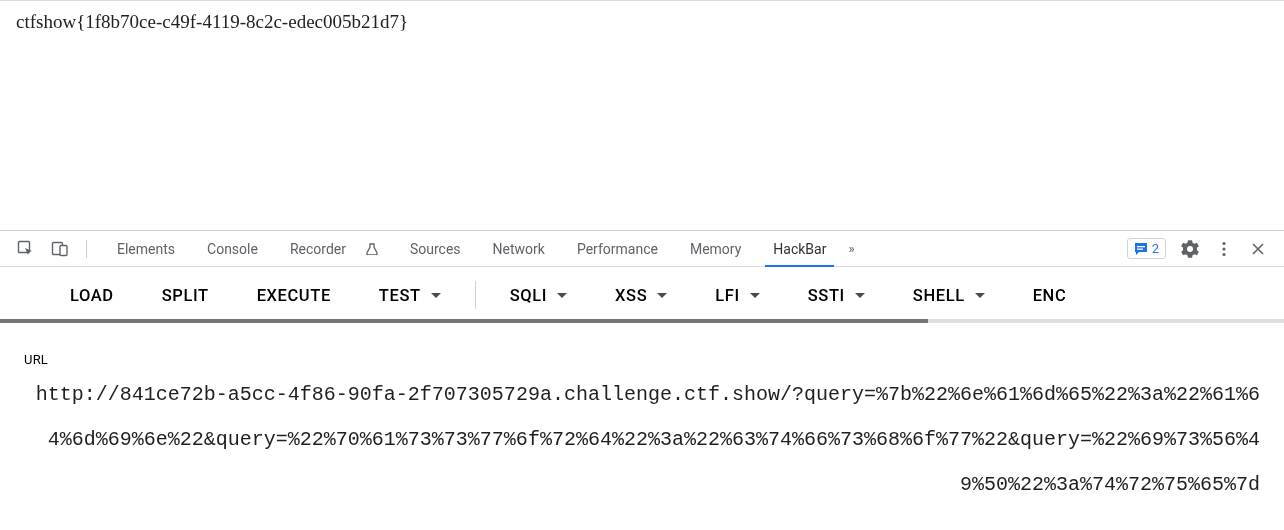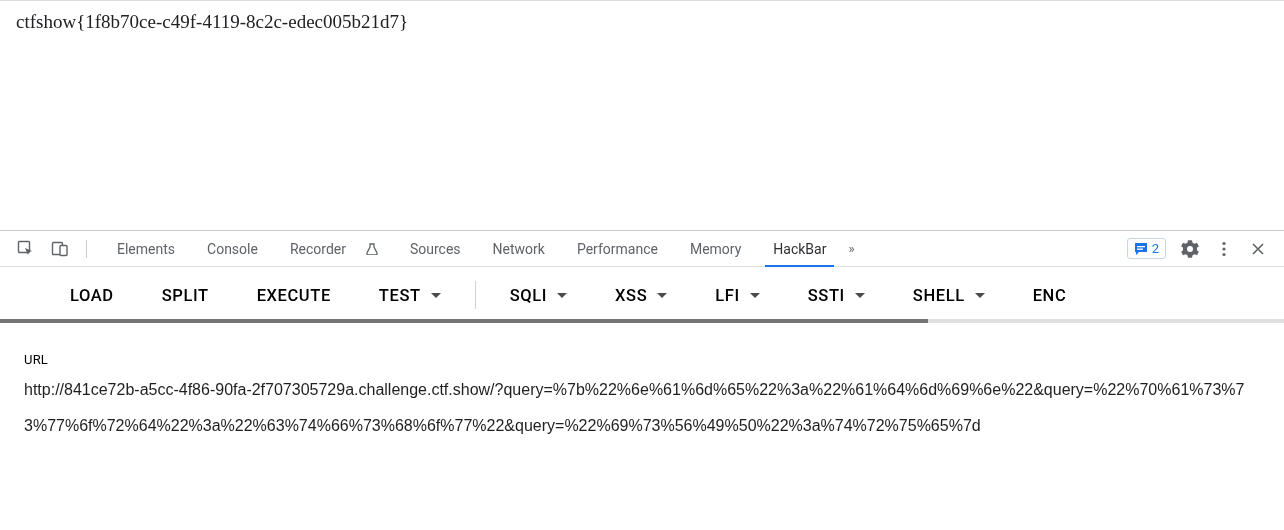--- a/index.html
+++ b/index.html
@@ -140,24 +140,25 @@
     line-height: 2.25;
     color: #202124;
   }
   .url-label {
     font-size: 13px;
     color: #000000;
     letter-spacing: 0.2px;
     margin-bottom: -2px;
   }
   .url-text {
-    font-family: Liberation Sans, sans-serif;
+    font-family: Liberation Mono, monospace;
     word-break: break-all;
-    font-size: 16px;
+    font-size: 20px;
     color: #1f1f1f;
+    text-align: right;
   }
 
   svg { display:block; }
 </style>
 </head>
 <body>
 
 <div class="page-content">
   <span>ctfshow{1f8b70ce-c49f-4119-8c2c-edec005b21d7}</span>
 </div>

